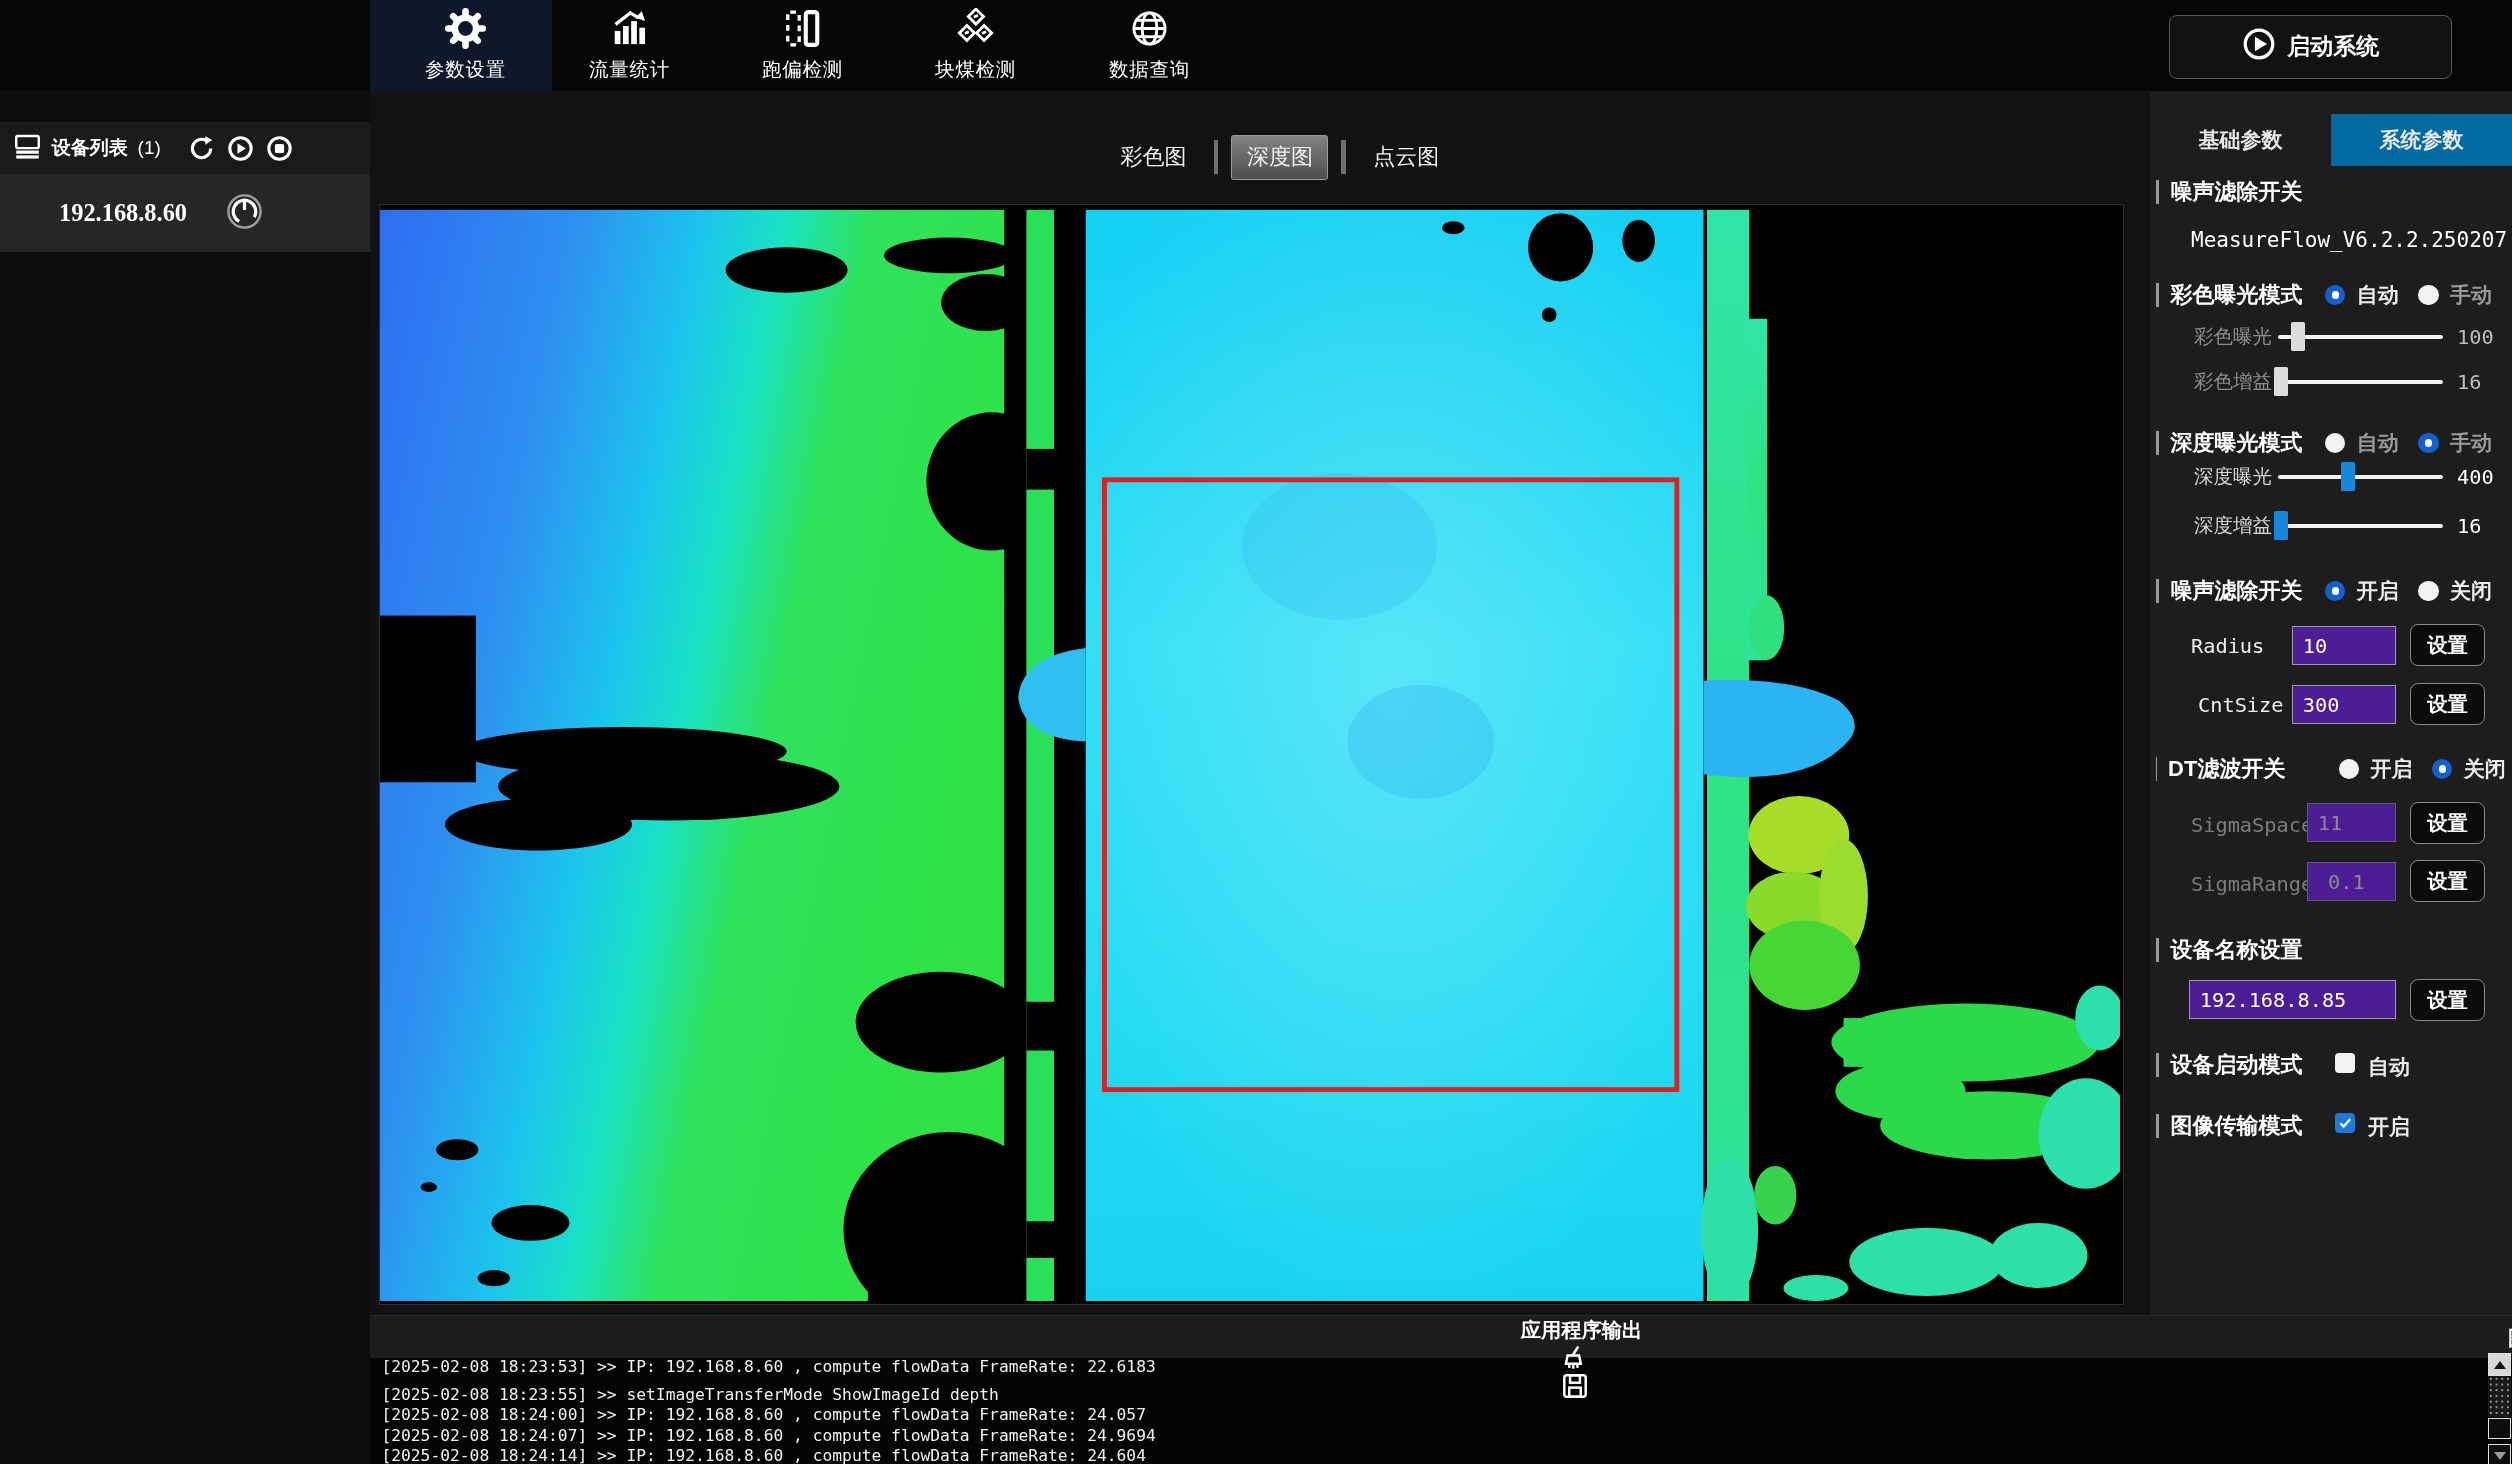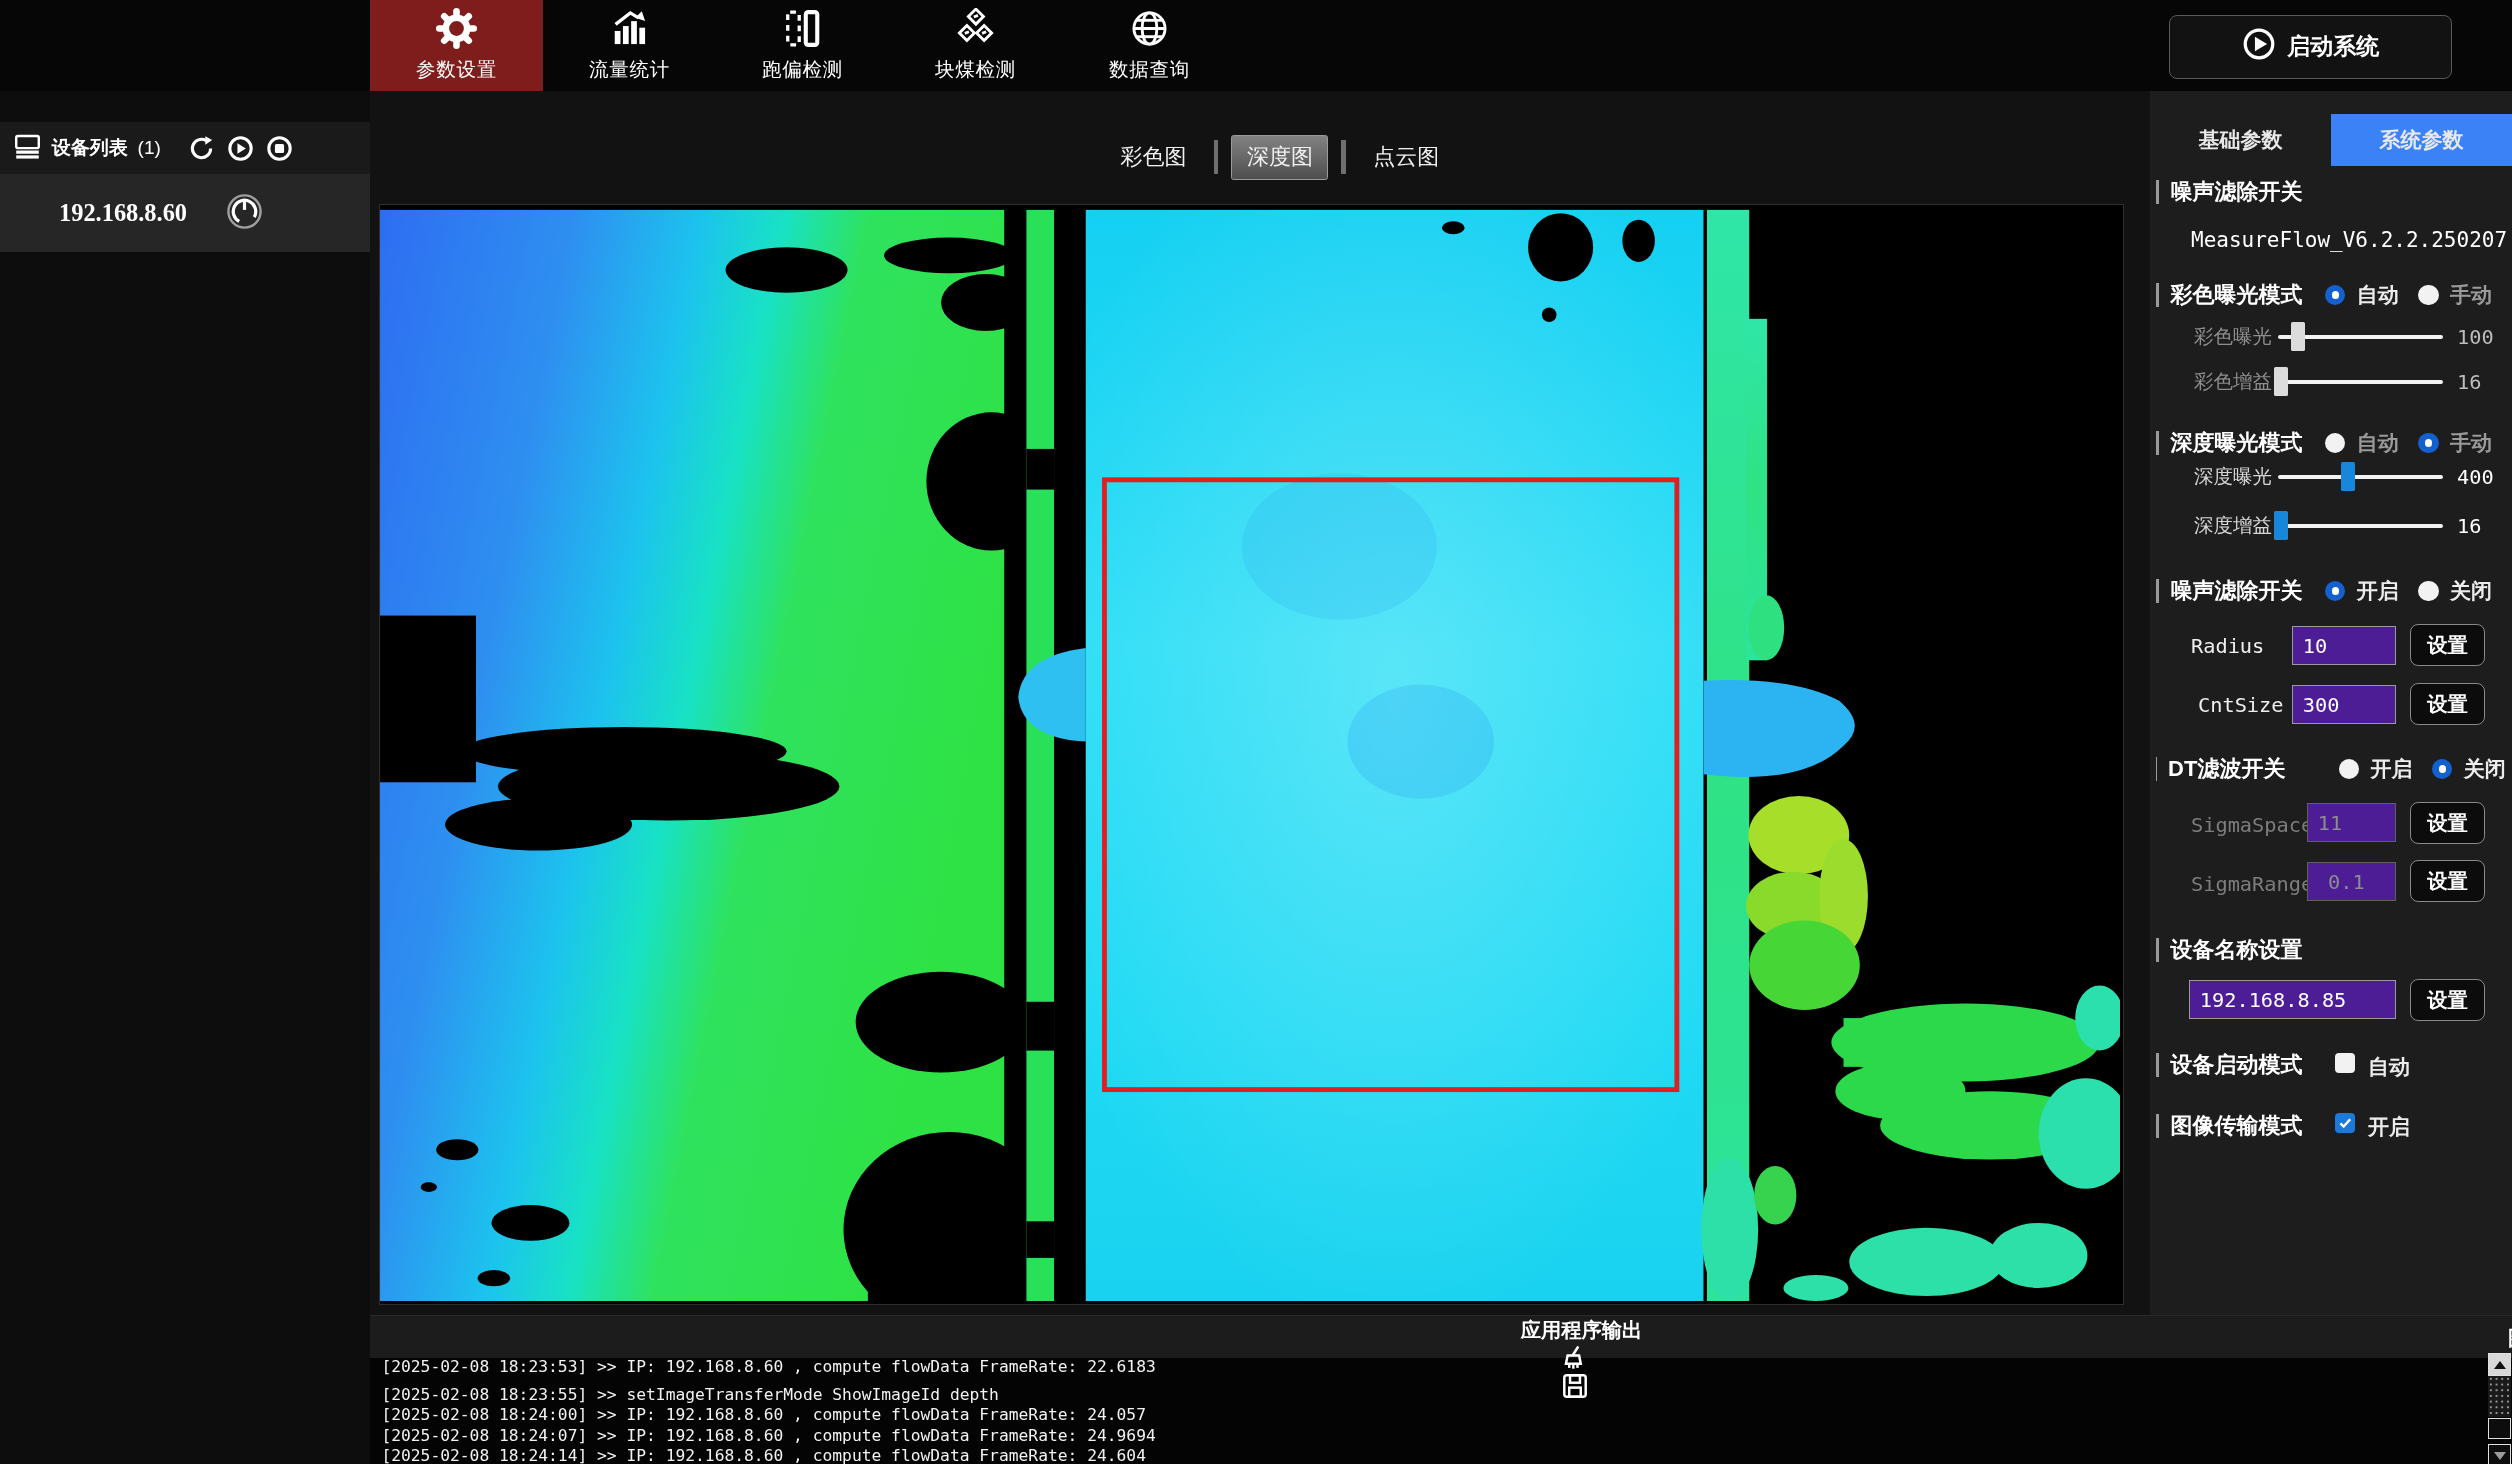--- a/index.html
+++ b/index.html
@@ -4,21 +4,21 @@
 <style>
   html,body{margin:0;padding:0;background:#000;}
   #app{position:relative;width:2512px;height:1464px;background:#0b0b0b;overflow:hidden;
        font-family:"Liberation Sans",sans-serif;color:#fff;}
   .abs{position:absolute;}
 
   
   #toolbar{left:0;top:0;width:2512px;height:91px;background:#060606;}
   .tbtn{position:absolute;top:0;width:173px;height:91px;display:flex;flex-direction:column;
         align-items:center;justify-content:center;gap:4.9px;cursor:pointer;}
-  .tbtn.sel{background:#7f1d1d;}
+  .tbtn.sel{background:#0f172a;padding-left:9px;}
   .tbtn .lbl{font-size:19.5px;color:#fff;letter-spacing:0.8px;}
   #startBtn{left:2169px;top:14.6px;width:281px;height:62px;border:1.6px solid #5a5a5a;border-radius:8.1px;
         background:#121212;display:flex;align-items:center;justify-content:center;gap:11.4px;cursor:pointer;}
   #startBtn span{font-size:23px;color:#fff;font-weight:bold;}
 
   
   #sidebar{left:0;top:91px;width:370px;height:1373px;background:#0d0d0d;}
   #devHeader{position:absolute;left:0;top:31px;width:370px;height:52px;background:#1a1a1a;
         display:flex;align-items:center;padding-left:13px;box-sizing:border-box;gap:9.8px;}
   #devHeader .t{font-size:19px;font-weight:bold;color:#fff;}
@@ -33,21 +33,21 @@
   #vtabs{position:absolute;left:736px;top:44px;height:44px;display:flex;align-items:center;gap:13px;}
   .vtab{font-size:22px;color:#f0f0f0;padding:6.5px 14.6px;cursor:pointer;}
   .vtab.sel{background:linear-gradient(180deg,#828282,#4e4e4e);border:0.8px solid #9a9a9a;border-radius:2.4px;}
   .vdiv{width:4.1px;height:34px;background:#6f6f6f;}
   #imgBox{position:absolute;left:9px;top:113px;width:1743px;height:1099px;border:1.6px solid #2e2e2e;background:#000;}
 
   
   #rpanel{left:2150px;top:91px;width:362px;height:1224px;background:#1d1d1d;}
   .ptab{position:absolute;top:23px;width:181px;height:52px;display:flex;align-items:center;
         justify-content:center;font-size:21px;font-weight:bold;color:#e8e8e8;cursor:pointer;}
-  .ptab.off{background:#3b82f6;}
+  .ptab.off{background:#0369a1;}
   .sect{position:absolute;left:5.7px;display:flex;align-items:center;gap:11.4px;}
   .accent{width:3.3px;height:24.4px;background:#9a9a9a;}
   .stitle{font-size:22px;font-weight:bold;color:#fff;white-space:nowrap;}
   .radio{width:20.3px;height:20.3px;border-radius:50%;background:#f2f2f2;display:inline-block;
         position:relative;cursor:pointer;flex:none;}
   .radio.on{background:#1460cf;}
   .radio.on::after{content:"";position:absolute;left:6.5px;top:6.5px;width:7.3px;height:7.3px;border-radius:50%;background:#fff;}
   .rlabel{font-size:21px;color:#ececec;font-weight:bold;white-space:nowrap;}
   .rlabel.dim{color:#9a9a9a;}
   .srow{position:absolute;height:31px;display:flex;align-items:center;}

